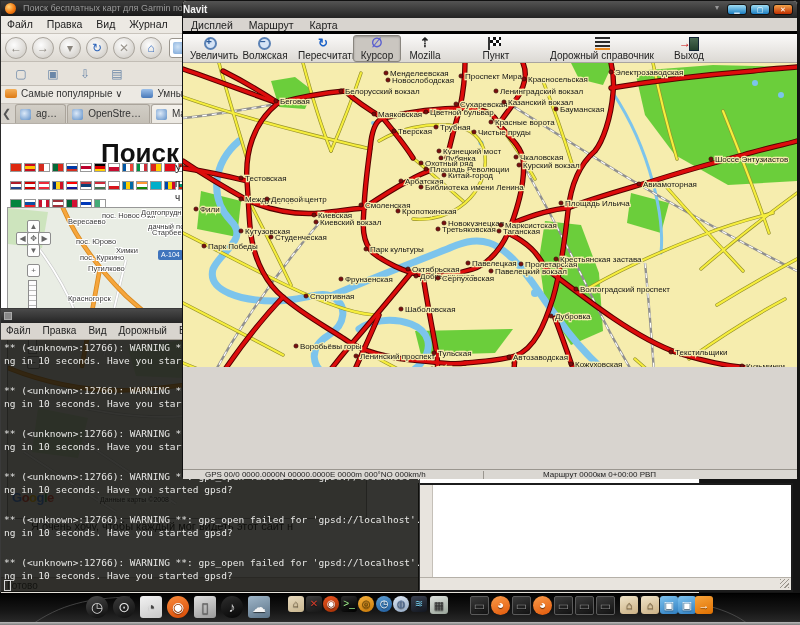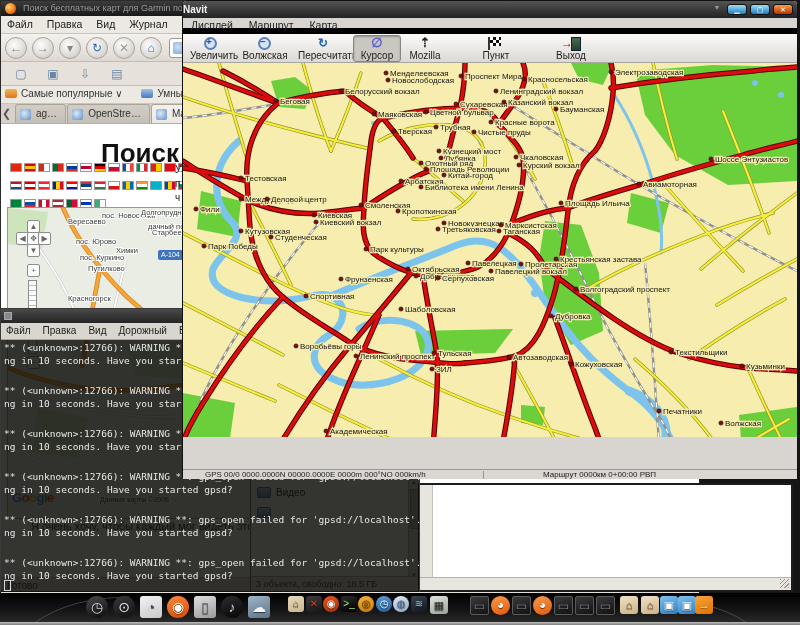--- a/index.html
+++ b/index.html
@@ -102,21 +102,21 @@
             border-radius:4px 4px 0 0;overflow:hidden;}
   #nv-title .faint{position:absolute;left:14px;top:0;width:430px;color:#6e6e6e;font-size:9px;line-height:17px;
             white-space:nowrap;overflow:hidden;}
   #nv-title .main{position:absolute;left:0;top:0;width:100%;text-align:left;color:#f2f2f2;font-weight:bold;
             font-size:10px;line-height:17px;}
   .wbtn{position:absolute;top:3px;width:20px;height:11px;border-radius:3px;text-align:center;
         line-height:10px;font-size:7px;color:#fff;border:1px solid #111;}
   .wbtn.min,.wbtn.max{background:linear-gradient(#9fdcf2,#1d7fc2);}
   .wbtn.close{background:linear-gradient(#f2a24a,#bf2e00);}
   #nv-shade{position:absolute;right:78px;top:2px;color:#999;font-size:8px;}
-  #nv-menu{left:0;top:17px;width:100%;height:16px;background:#d8d4cf;border-bottom:6px solid #000000;
+  #nv-menu{left:0;top:17px;width:100%;height:16px;background:#d8d4cf;border-bottom:3px solid #000000;
            font-size:10.5px;color:#222;padding:1px 8px;}
   #nv-menu .mi{margin-right:16px;}
   #nv-toolbar{left:0;top:33px;width:100%;height:29px;background:linear-gradient(#fbfaf9,#dcd9d4);
               border-bottom:1px solid #a9a5a0;display:flex;align-items:stretch;padding-left:2px;}
   .tbtn{height:27px;margin:1px 0;padding:0 4px;text-align:center;font-size:10px;color:#222;
         border:1px solid transparent;border-radius:3px;}
   .tbtn.pressed{background:#cac6c0;border-color:#8a867f;box-shadow:inset 0 1px 2px rgba(0,0,0,0.25);}
   .tb-ic{height:14px;line-height:14px;font-size:12px;}
   .ic-zin,.ic-zout{position:relative;}
   .ic-zin::before,.ic-zout::before{content:"";position:absolute;left:calc(50% - 7px);top:1px;width:9px;height:9px;
@@ -130,21 +130,21 @@
   .ic-flag::before{content:"";position:absolute;left:calc(50% - 6px);top:1px;width:11px;height:9px;
      background:linear-gradient(45deg,#111 25%,transparent 25%,transparent 75%,#111 75%) 0 0/6px 6px,
                 linear-gradient(45deg,#111 25%,#fff 25%,#fff 75%,#111 75%) 3px 3px/6px 6px;}
   .ic-flag::after{content:"";position:absolute;left:calc(50% - 8px);top:1px;width:1.5px;height:13px;background:#333;}
   .ic-list::before{content:"";display:inline-block;width:15px;height:11px;margin-top:1px;
      background:repeating-linear-gradient(#2a2a2a 0 2px,transparent 2px 4px);border-bottom:2px solid #e8881e;}
   .ic-exit{position:relative;}
   .ic-exit::before{content:"";position:absolute;left:calc(50% + 0px);top:1px;width:8px;height:12px;
      background:linear-gradient(#4a6a52,#23402c);border:1px solid #123;}
   .ic-exit::after{content:"→";position:absolute;left:calc(50% - 10px);top:0;color:#c40000;font-weight:bold;font-size:12px;}
-  #nv-map{left:0;top:62px;width:614px;height:374px;background:#f6edae;overflow:hidden;}
+  #nv-map{left:0;top:62px;width:614px;height:304px;background:#f6edae;overflow:hidden;}
   #nv-status{left:0;top:468px;width:100%;height:10px;background:#dad7d2;border-top:1px solid #9a968f;
              font-size:8px;color:#222;line-height:9px;}
   #nv-status .l{position:absolute;left:22px;top:0;}
   #nv-status .r{position:absolute;left:360px;top:0;}
   #nv-status .div{position:absolute;left:300px;top:1px;height:8px;border-left:1px solid #9a968f;}
 
   
   #dock{left:0;top:593px;width:800px;height:32px;
         background:linear-gradient(#020202,#161616 55%,#262626 85%,#3a3a3a);border-top:1px solid #000;}
   #dock-platform{position:absolute;left:0;bottom:0;width:100%;height:3px;
@@ -241,34 +241,20 @@
         <div id="gm-logo"><span style="color: rgb(66, 133, 244);">G</span><span style="color: rgb(234, 67, 53);">o</span><span style="color: rgb(251, 188, 5);">o</span><span style="color: rgb(66, 133, 244);">g</span><span style="color: rgb(52, 168, 83);">l</span><span style="color: rgb(234, 67, 53);">e</span></div>
         <div id="gm-attrib">Данные карты ©2008</div>
       </div>
       <div id="ff-caption">Я очень хочу, чтобы каждый мог видеть этот сайт н</div>
     </div>
     <div id="ff-status" class="abs">
       <span>Готово</span>
     </div>
   </div>
 
-  <div id="filemanager" class="abs">
-    <div class="fm-row" style="top:6px">
-      <span class="fm-folder"></span><span>Видео</span>
-    </div>
-    <div class="fm-row" style="top:26px">
-      <span class="fm-folder"></span><span></span>
-    </div>
-    <div id="fm-scroll">
-      <div>▲</div>
-      <div class="thumb"></div>
-      <div style="position:absolute;bottom:0;width:100%">▼</div>
-    </div>
-    <div id="fm-status">3 объекта, свободно: 18,5 ГБ</div>
-  </div>
 
   <div id="whitewin" class="abs">
     <div id="ww-gutter"></div>
     <div id="ww-strip"></div>
     <div id="ww-grip"></div>
   </div>
 
   <div id="terminal" class="abs">
     <div id="term-title" class="abs">
       <span class="ic"></span>
@@ -320,20 +306,24 @@
           <div class="tb-ic ic-cur"></div>
           <div>Курсор</div>
         </div>
         <div class="tbtn" style="width: 48px;">
           <div class="tb-ic ic-nor"></div>
           <div>Mozilla</div>
         </div>
         <div class="tbtn" style="width: 94px;">
           <div class="tb-ic ic-flag"></div>
           <div>Пункт популярные</div>
+        </div>
+        <div class="tbtn" style="width: 118px;">
+          <div class="tb-ic ic-list"></div>
+          <div>Дорожный справочник</div>
         </div>
         <div class="tbtn" style="width: 56px;">
           <div class="tb-ic ic-exit"></div>
           <div>Выход</div>
         </div>
       </div>
     <div id="nv-map" class="abs">
       <svg id="nv-map-svg" width="614" height="406">
           <rect x="0" y="0" width="614" height="406" fill="#f6edae"></rect>
           <polygon points="88,18 112,14 130,28 122,46 96,44" fill="#63cc35" opacity="0.95"></polygon>

